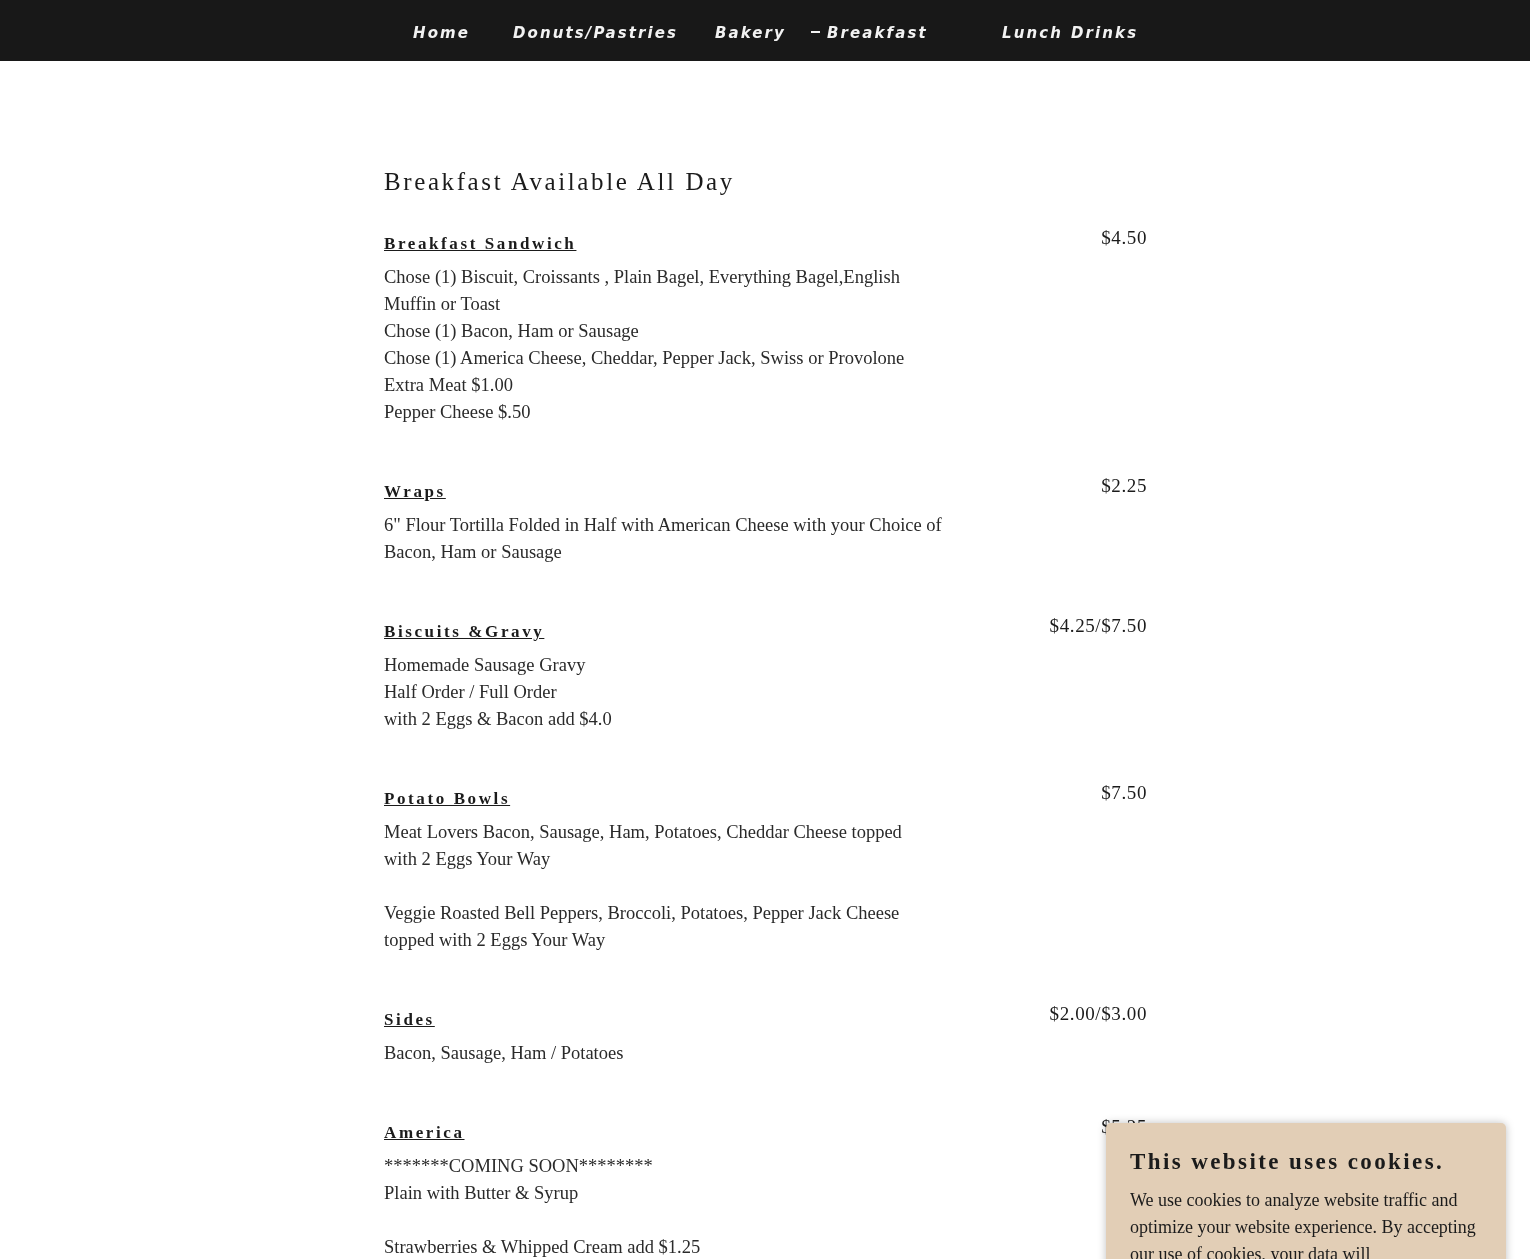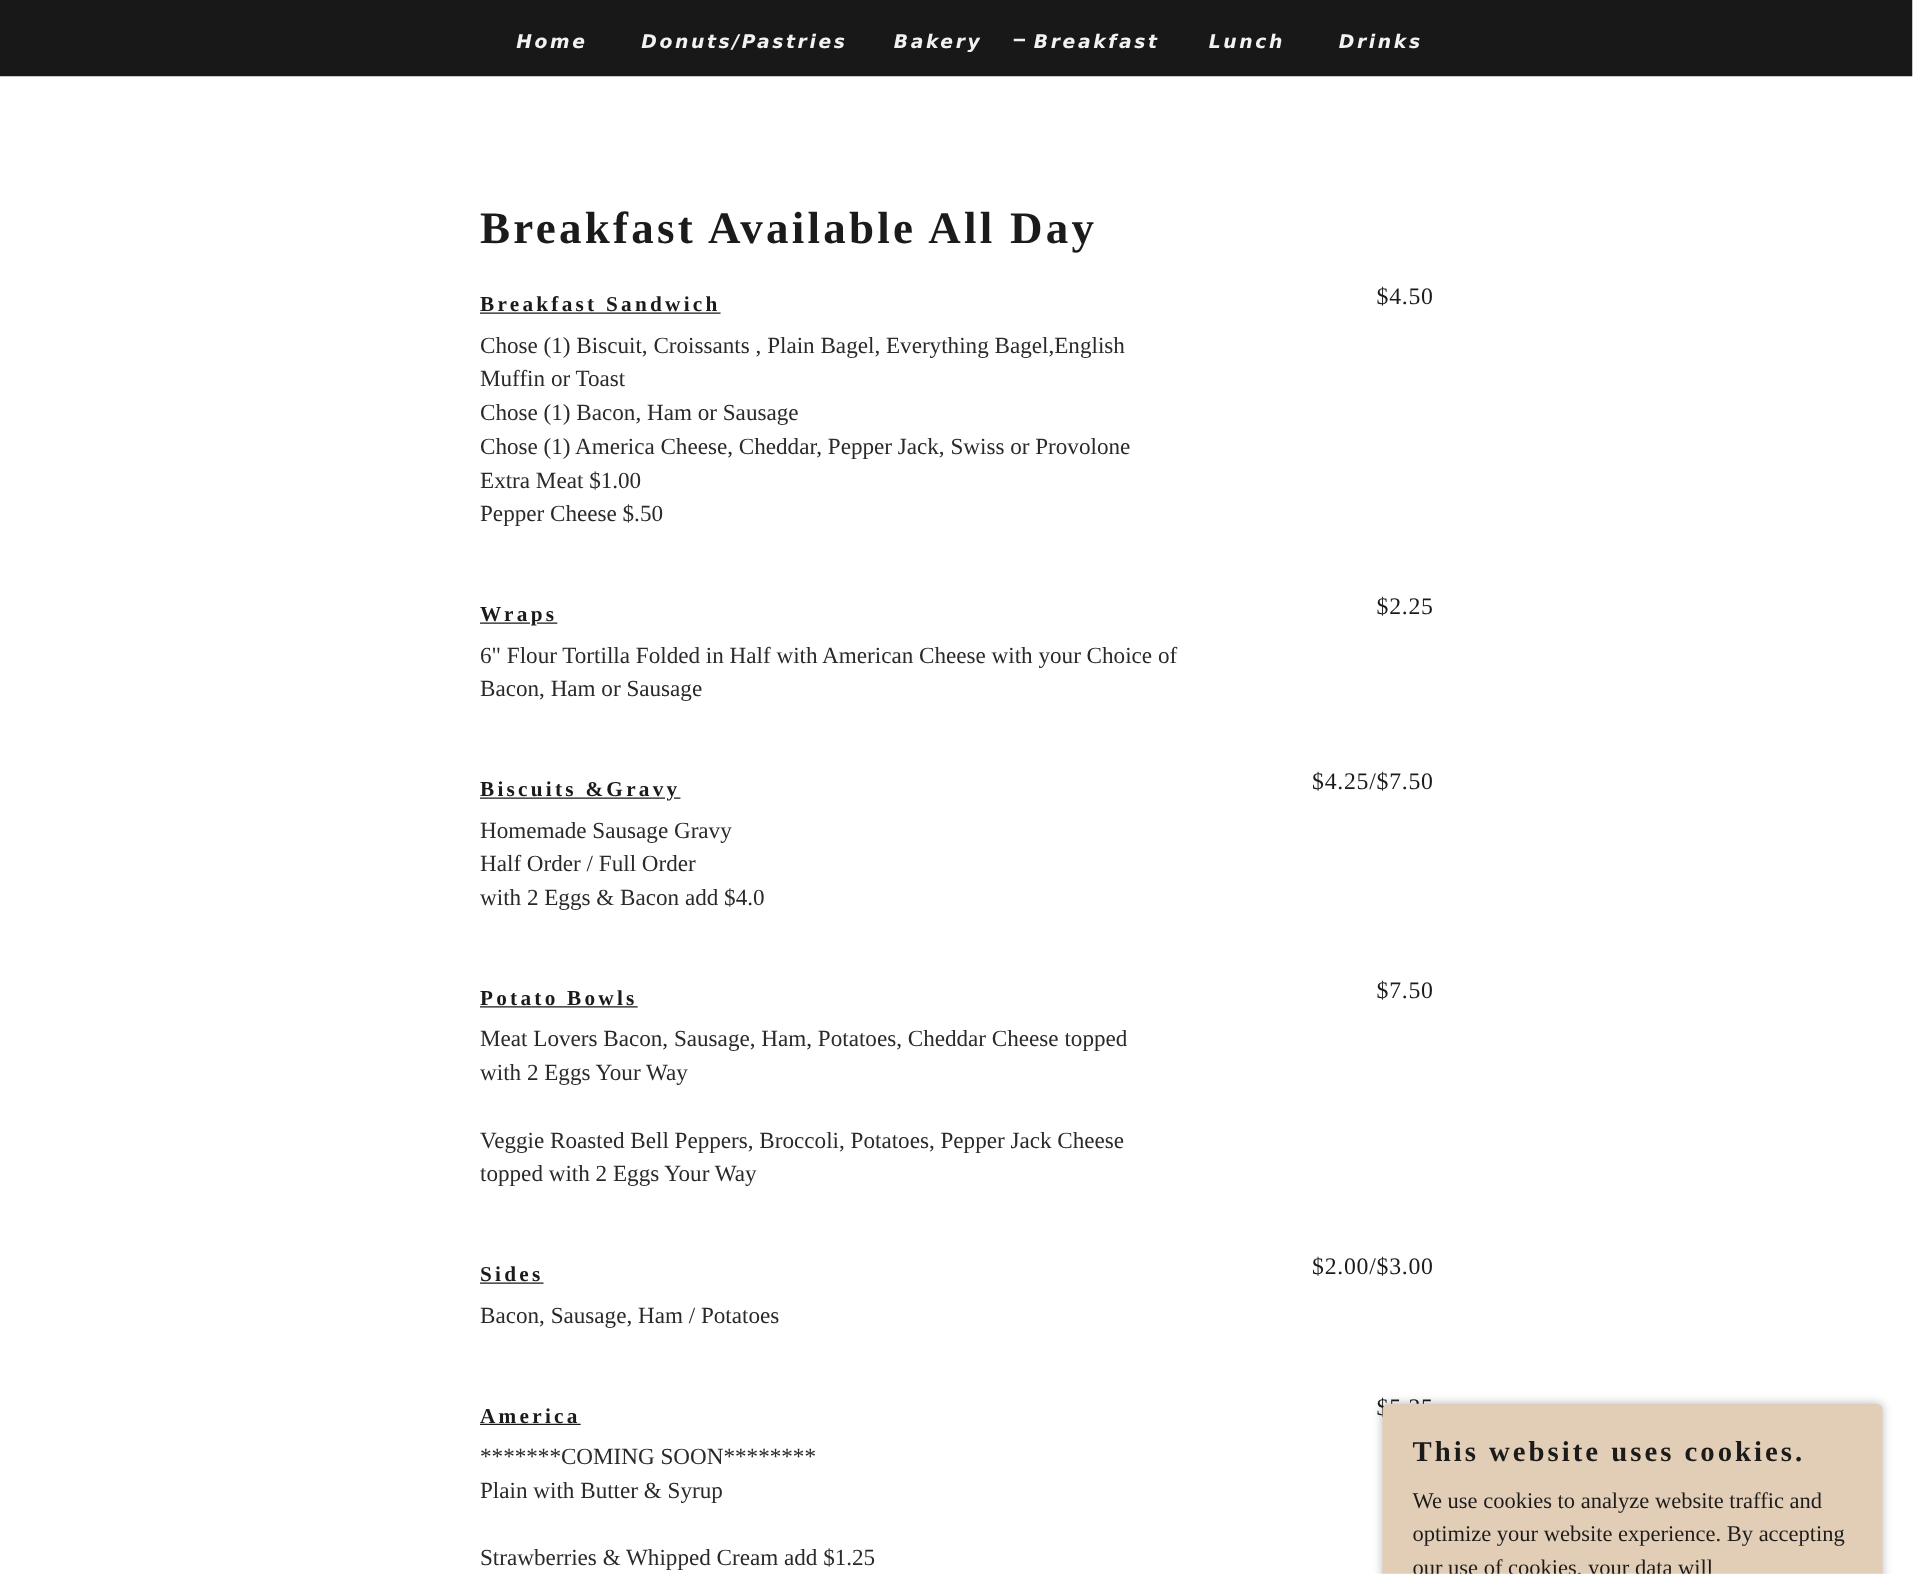--- a/index.html
+++ b/index.html
@@ -14,21 +14,21 @@
   .nav-item {
     position: absolute; top: 22px; height: 22px;
     color: #f2f2f2; font-family: "DejaVu Sans", "Liberation Sans", sans-serif;
     font-weight: bold; font-size: 15px; letter-spacing: 2.1px; line-height: 22px;
     white-space: nowrap; cursor: pointer; font-style: italic;
   }
   .nav-item .dash { display: inline-block; width: 9px; height: 2px; background: #f2f2f2; vertical-align: middle; margin-right: 7px; position: relative; top: -2px; }
 
   .page-title {
     position: absolute; left: 384px; top: 158px;
-    font-size: 36px; font-weight: bold; letter-spacing: 2.6px; line-height: 48px;
+    font-size: 25px; font-weight: normal; letter-spacing: 2.6px; line-height: 48px;
     color: #1b1b1b; white-space: nowrap;
   }
 
   .menu-item { position: absolute; left: 384px; width: 763px; }
   .item-name {
     position: absolute; left: 0; top: 0;
     font-size: 17px; letter-spacing: 2.6px; line-height: 32px; color: #1b1b1b; white-space: nowrap; text-decoration: underline;
   }
   .item-price {
     position: absolute; right: 0; top: -4px;
@@ -55,21 +55,21 @@
 </style>
 </head>
 <body>
 
 <nav class="topnav">
   <ul>
     <li class="nav-item" style="left:413px"><span>Home</span></li>
     <li class="nav-item" style="left:513px"><span>Donuts/Pastries</span></li>
     <li class="nav-item" style="left:715px"><span>Bakery</span></li>
     <li class="nav-item" style="left:811px"><span class="dash"></span><span>Breakfast</span></li>
-    <li class="nav-item" style="left:967px"><span>Lunch</span></li>
+    <li class="nav-item" style="left:1002px"><span>Lunch</span></li>
     <li class="nav-item" style="left:1071px"><span>Drinks</span></li>
   </ul>
 </nav>
 
 <h1 class="page-title">Breakfast Available All Day</h1>
 
 <section class="menu-item" style="top:228px">
   <h2 class="item-name">Breakfast Sandwich</h2>
   <div class="item-price">$4.50</div>
   <div class="item-desc">

